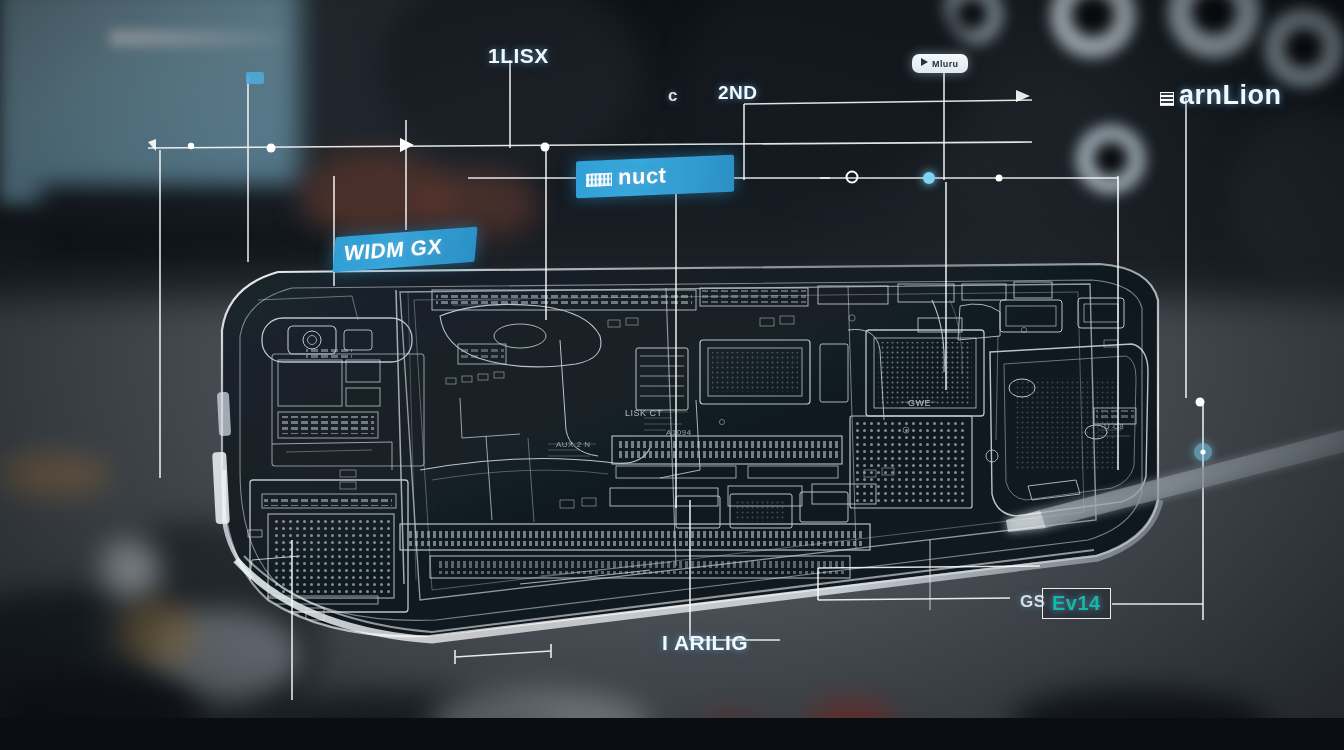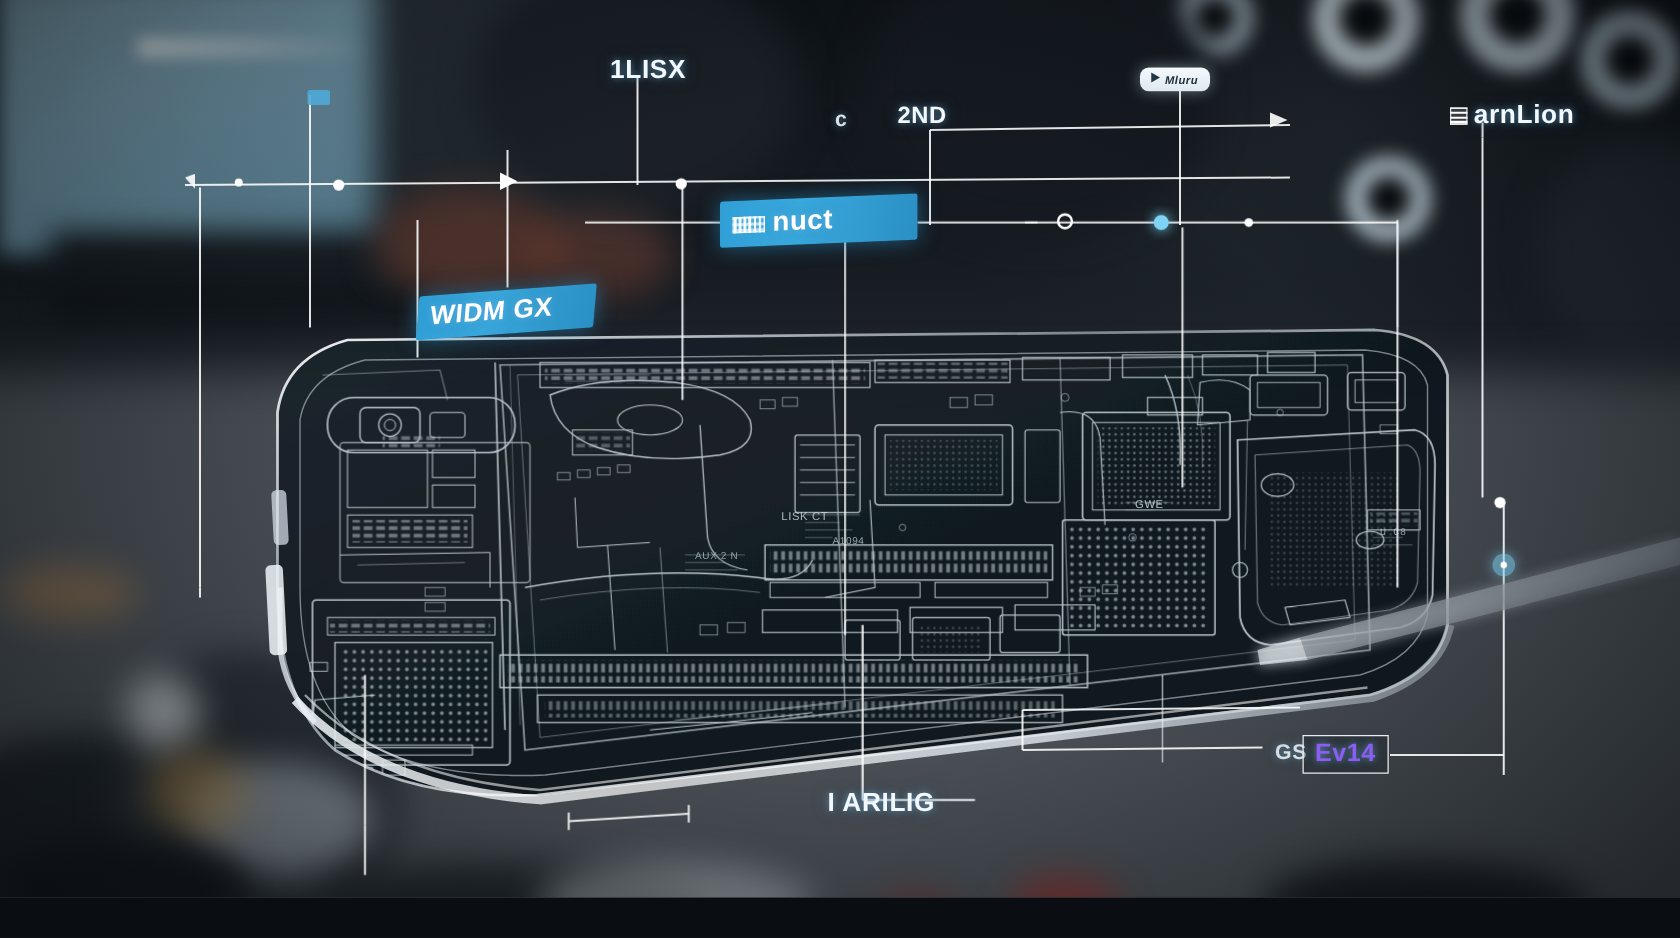--- a/index.html
+++ b/index.html
@@ -77,21 +77,21 @@
     color:#ffffff;padding:5px 12px 6px 10px;border-radius:2px;
     box-shadow:0 0 16px rgba(46,150,210,.55);
   }
   .label-white-pill{
     background:linear-gradient(180deg,#f4f9fc,#dfe9ef);
     color:#1b2c38;padding:4px 9px;border-radius:7px;
     font-size:9px;letter-spacing:.4px;text-shadow:none;
     box-shadow:0 0 12px rgba(200,225,240,.45);
   }
   .label-boxed{
-    color:#8b5cf6;padding:3px 9px;border:1.6px solid rgba(255,255,255,.92);
+    color:#14b8a6;padding:3px 9px;border:1.6px solid rgba(255,255,255,.92);
     background:rgba(10,20,28,.25);
   }
   .glyph-block{
     display:inline-block;vertical-align:-2px;
     width:14px;height:14px;margin-right:5px;
     background:
       repeating-linear-gradient(0deg,#fff 0 2px,rgba(255,255,255,.15) 2px 4px);
     border:1px solid rgba(255,255,255,.85);
   }
   .glyph-mini{
@@ -450,25 +450,25 @@
   </div>
 
   <div>
 
     <div class="label label-plain blur-soft" style="left:488px;top:44px;font-size:21px;position:absolute;">1LISX</div>
 
     <div class="label label-plain blur-soft" style="left:668px;top:86px;font-size:17px;position:absolute;opacity:.9;">c</div>
 
     <div class="label label-plain blur-soft" style="left:718px;top:82px;font-size:19px;position:absolute;">2ND</div>
 
-    <div class="label label-white-pill" style="left:912px;top:54px;position:absolute;font-style:italic;">
+    <div class="label label-white-pill" style="left:912px;top:54px;position:absolute;">
       <span class="glyph-arrow"></span><span>Mluru</span>
     </div>
 
-    <div class="label label-plain blur-soft" style="left:1160px;top:80px;font-size:21px;position:absolute;">
+    <div class="label label-plain blur-soft" style="left:1160px;top:80px;font-size:27px;position:absolute;">
       <span class="glyph-block"></span><span>arnLion</span>
     </div>
 
     <div class="label label-blue skewB" style="left:576px;top:158px;font-size:22px;position:absolute;width:158px;">
       <span class="glyph-mini"></span><span>nuct</span>
     </div>
 
     <div class="label label-blue skewA" style="left:334px;top:232px;font-size:21px;position:absolute;width:142px;">
       <span>WIDM GX</span>
     </div>
@@ -478,16 +478,16 @@
     <div class="label label-plain blur-soft" style="left:972px;top:592px;font-size:17px;position:absolute;opacity:.85;margin-left:48px;">GS</div>
 
     <div class="label label-boxed blur-soft" style="left:1042px;top:588px;font-size:20px;position:absolute;">Ev14</div>
   </div>
 
   <div style="position:absolute;inset:0;pointer-events:none;">
     <div style="position:absolute;left:908px;top:398px;font-size:9px;color:#dce8ef;opacity:.8;letter-spacing:.5px;">GWE</div>
     <div style="position:absolute;left:625px;top:408px;font-size:9px;color:#dce8ef;opacity:.75;letter-spacing:.5px;">LISK CT</div>
     <div style="position:absolute;left:666px;top:428px;font-size:8px;color:#cfdde6;opacity:.7;letter-spacing:.5px;">A1094</div>
     <div style="position:absolute;left:556px;top:440px;font-size:8px;color:#cfdde6;opacity:.65;letter-spacing:.5px;">AUX 2 N</div>
-    <div style="position:absolute;left:1104px;top:422px;font-size:8px;color:#cfdde6;opacity:.65;letter-spacing:.5px;font-family:Liberation Mono, monospace;">U C8</div>
+    <div style="position:absolute;left:1104px;top:422px;font-size:8px;color:#cfdde6;opacity:.65;letter-spacing:.5px;">U C8</div>
   </div>
 
 </div>
 
 </body></html>

